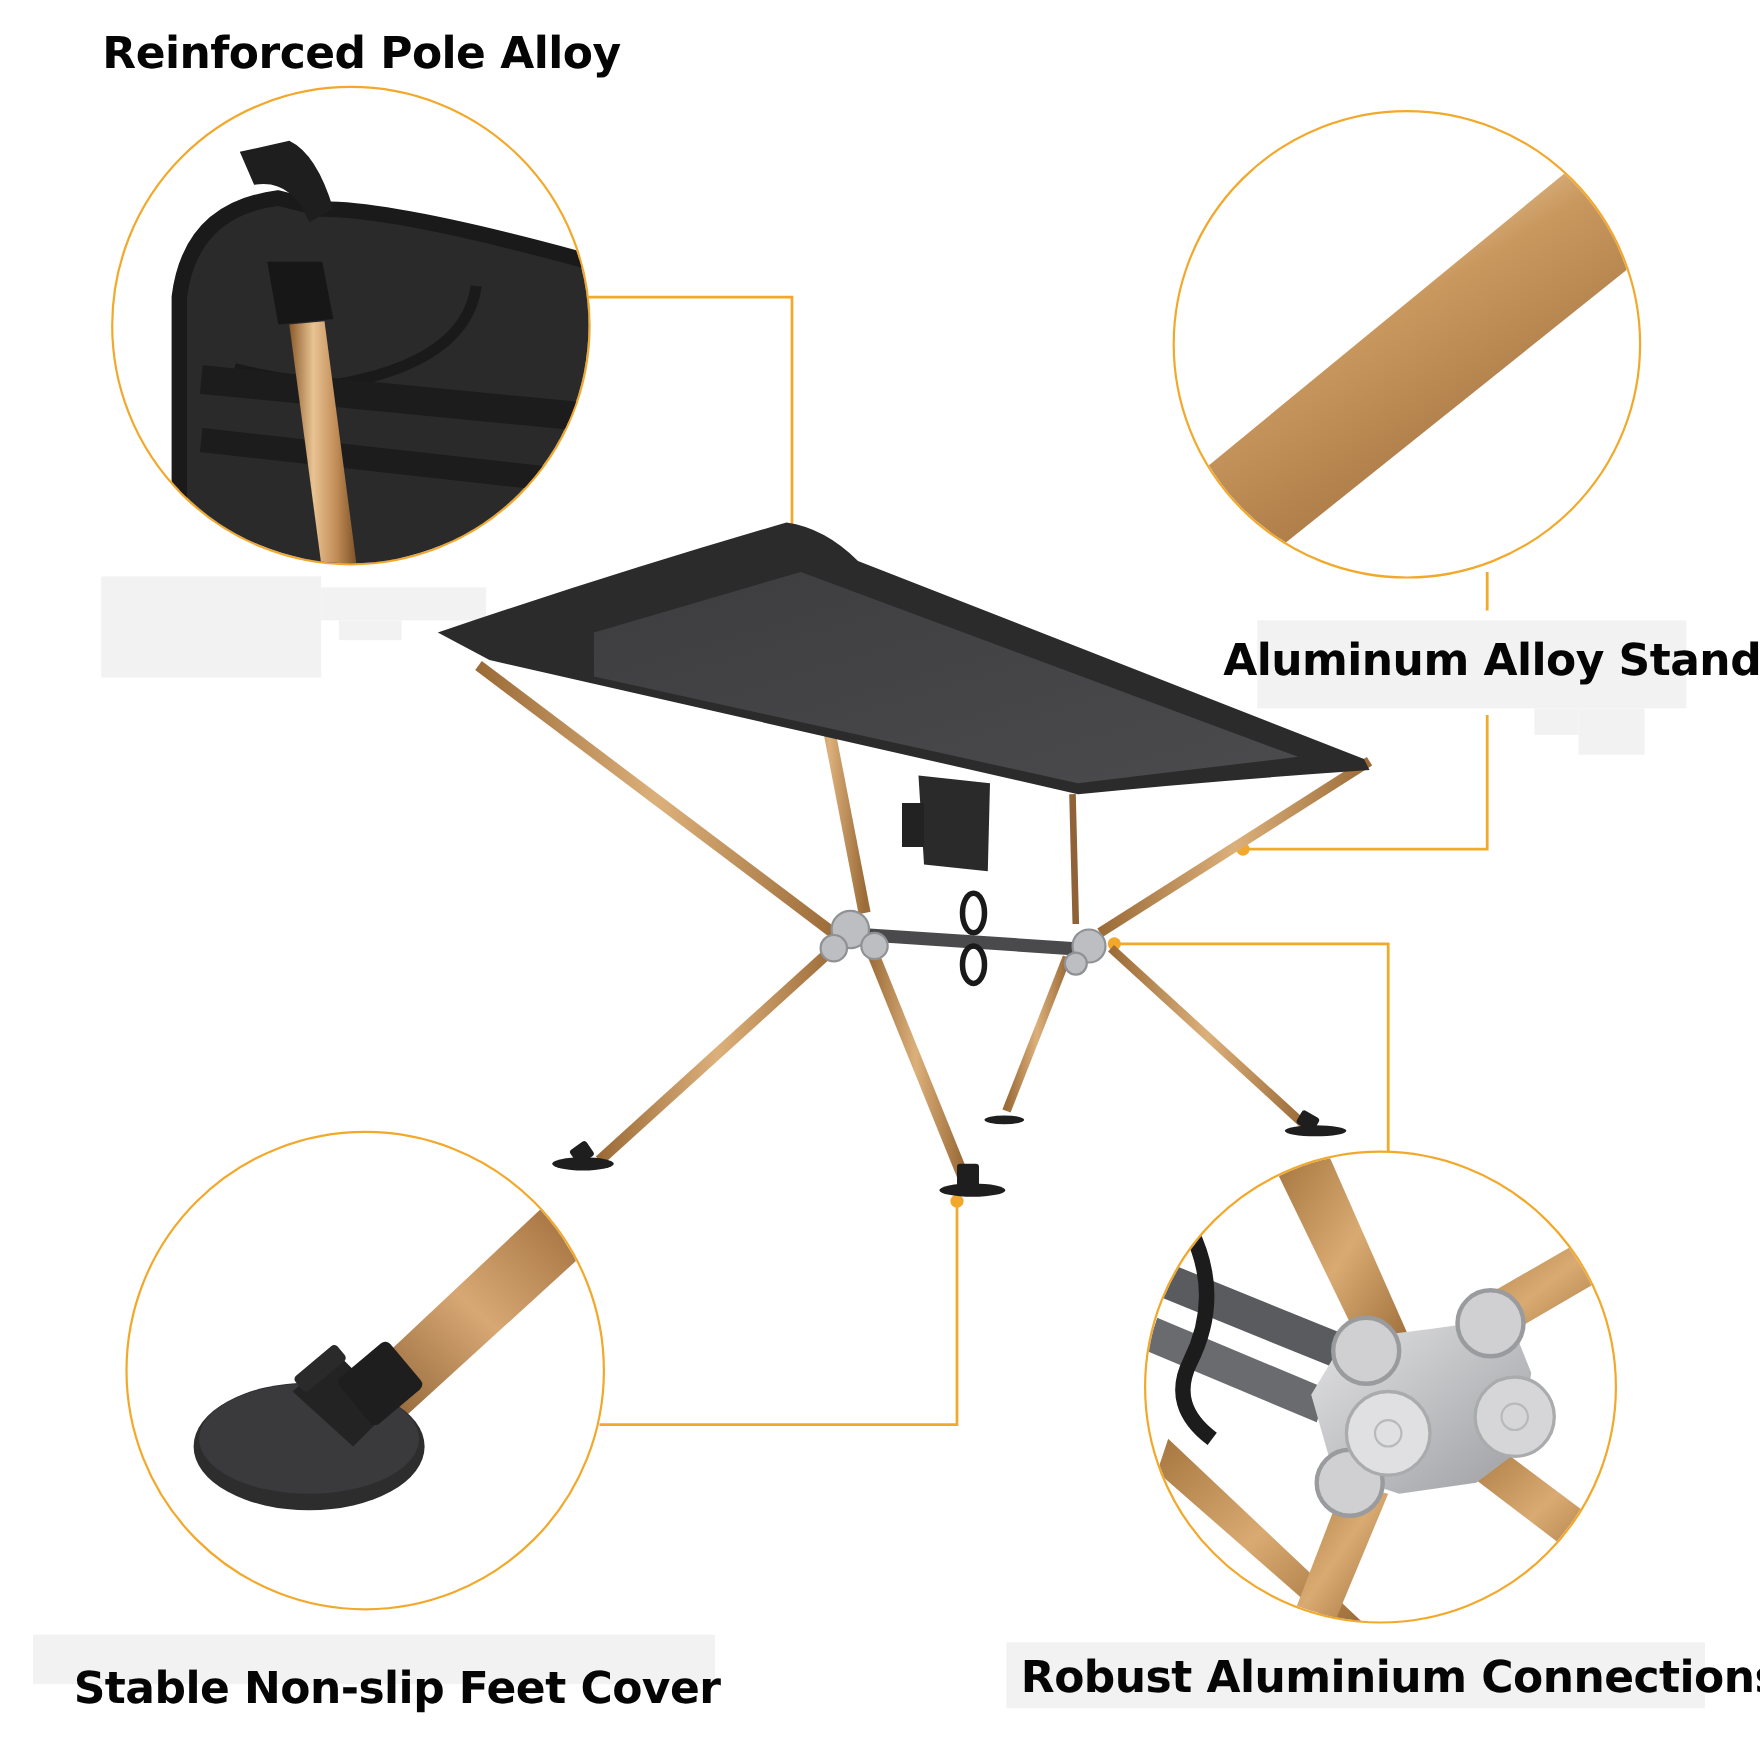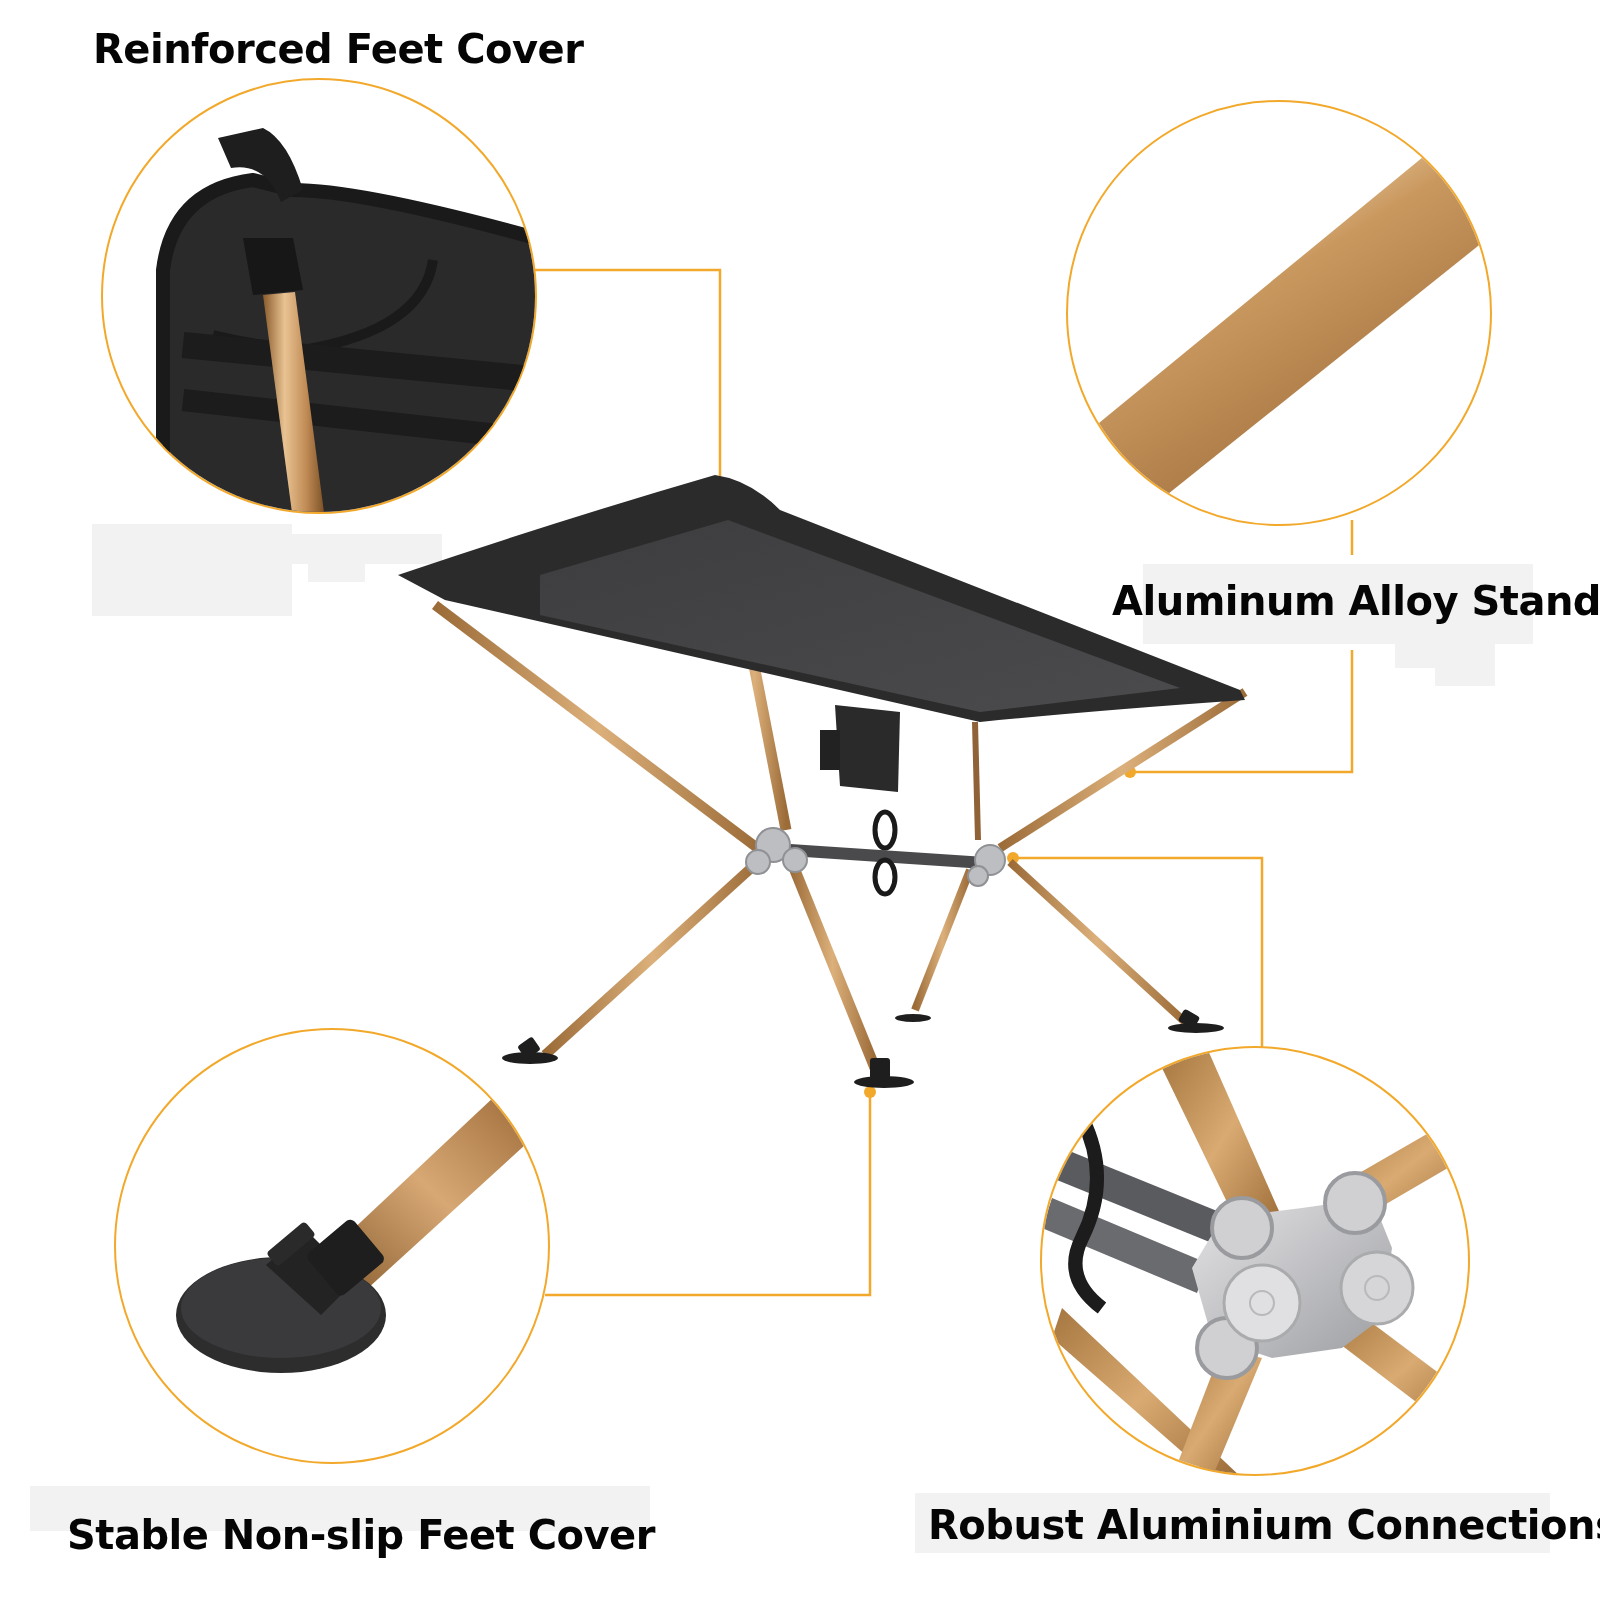--- a/index.html
+++ b/index.html
@@ -25,21 +25,21 @@
     <polyline points="870,1095 870,1295 545,1295"></polyline>
   </g>
   <g fill="#F2A92B">
     <circle cx="720" cy="490" r="6"></circle>
     <circle cx="1130" cy="772" r="6"></circle>
     <circle cx="1013" cy="858" r="6"></circle>
     <circle cx="870" cy="1092" r="6"></circle>
   </g>
 </svg>
 
-<div class="feature-label" style="left:93px; top:26px;">Reinforced Feet Cover</div>
+<div class="feature-label" style="left:93px; top:26px;">Reinforced Pole Alloy</div>
 
 <div class="label-bg" style="left:92px; top:524px; width:200px; height:92px;"></div>
 <div class="label-bg" style="left:292px; top:534px; width:150px; height:30px;"></div>
 <div class="label-bg" style="left:308px; top:564px; width:57px; height:18px;"></div>
 
 <div class="label-bg" style="left:1143px; top:564px; width:390px; height:80px;"></div>
 <div class="label-bg" style="left:1395px; top:644px; width:40px; height:24px;"></div>
 <div class="label-bg" style="left:1435px; top:644px; width:60px; height:42px;"></div>
 <div class="feature-label" style="left:1112px; top:578px;">Aluminum Alloy Stand</div>
 

